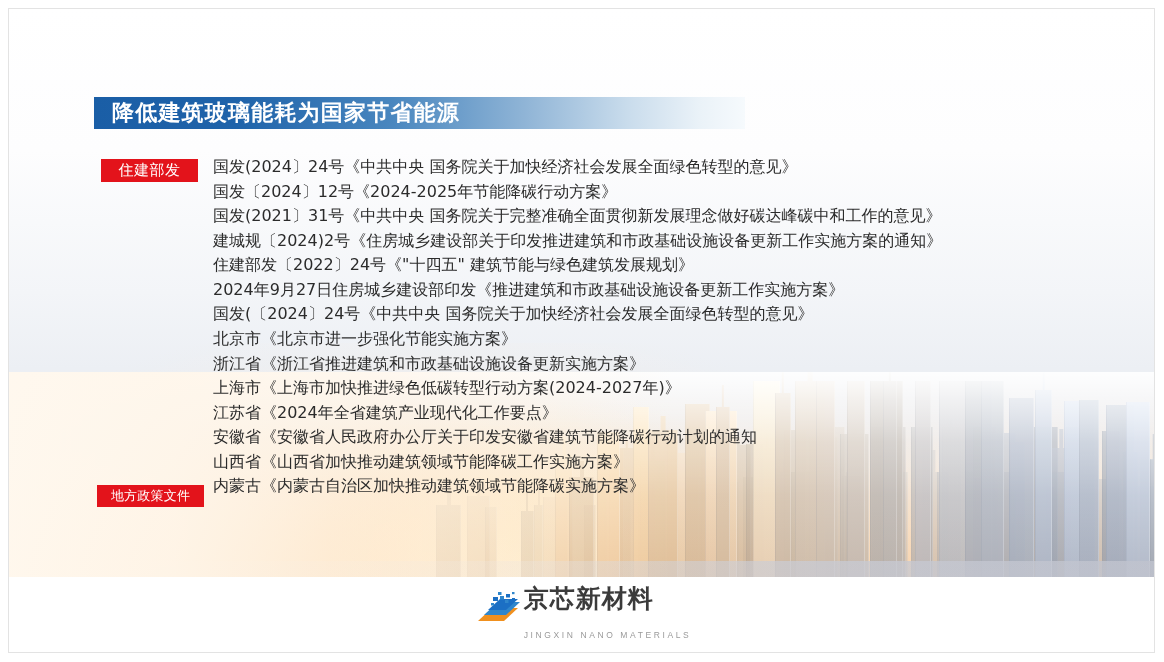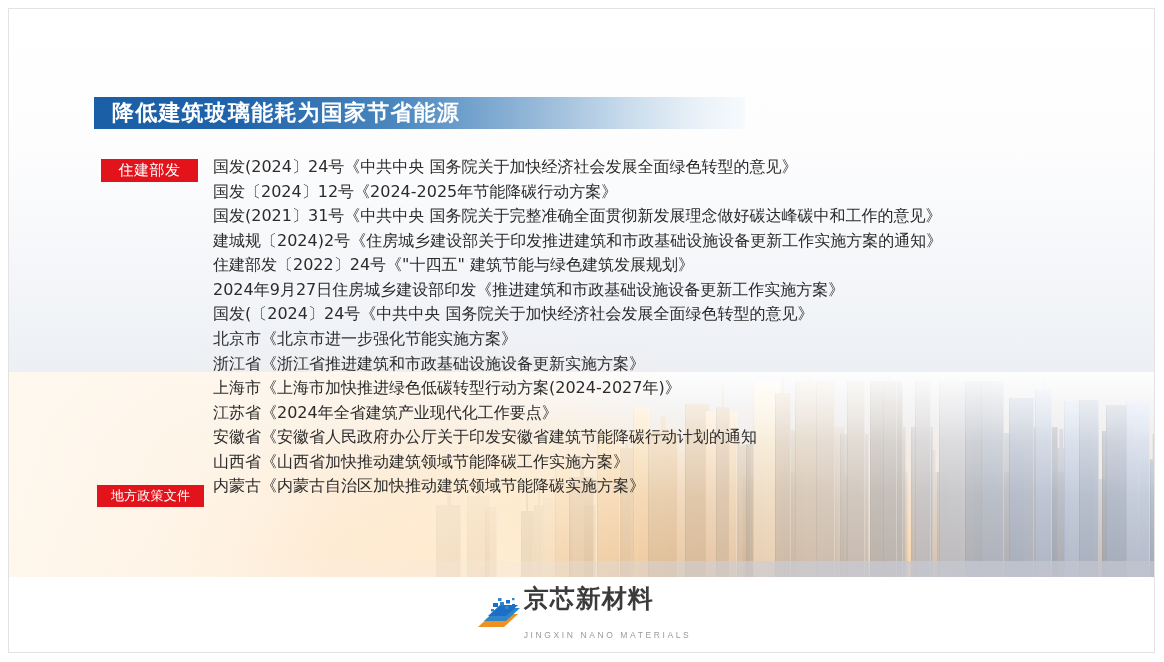--- a/index.html
+++ b/index.html
@@ -237,21 +237,21 @@
     position: absolute;
     left: 0;
     bottom: 13px;
     width: 100%;
     display: flex;
     justify-content: center;
     align-items: center;
   }
   #logo-inner {
     display: flex;
-    align-items: flex-end;
+    align-items: center;
   }
   #logo-mark { width: 52px; height: 42px; display: block; }
   #logo-words { display: flex; flex-direction: column; line-height: 1; }
   #logo-cn {
     font-size: 25px;
     font-weight: bold;
     color: #3b3b3b;
     letter-spacing: 1px;
     font-family: "DejaVu Sans", "Liberation Sans", sans-serif;
   }

